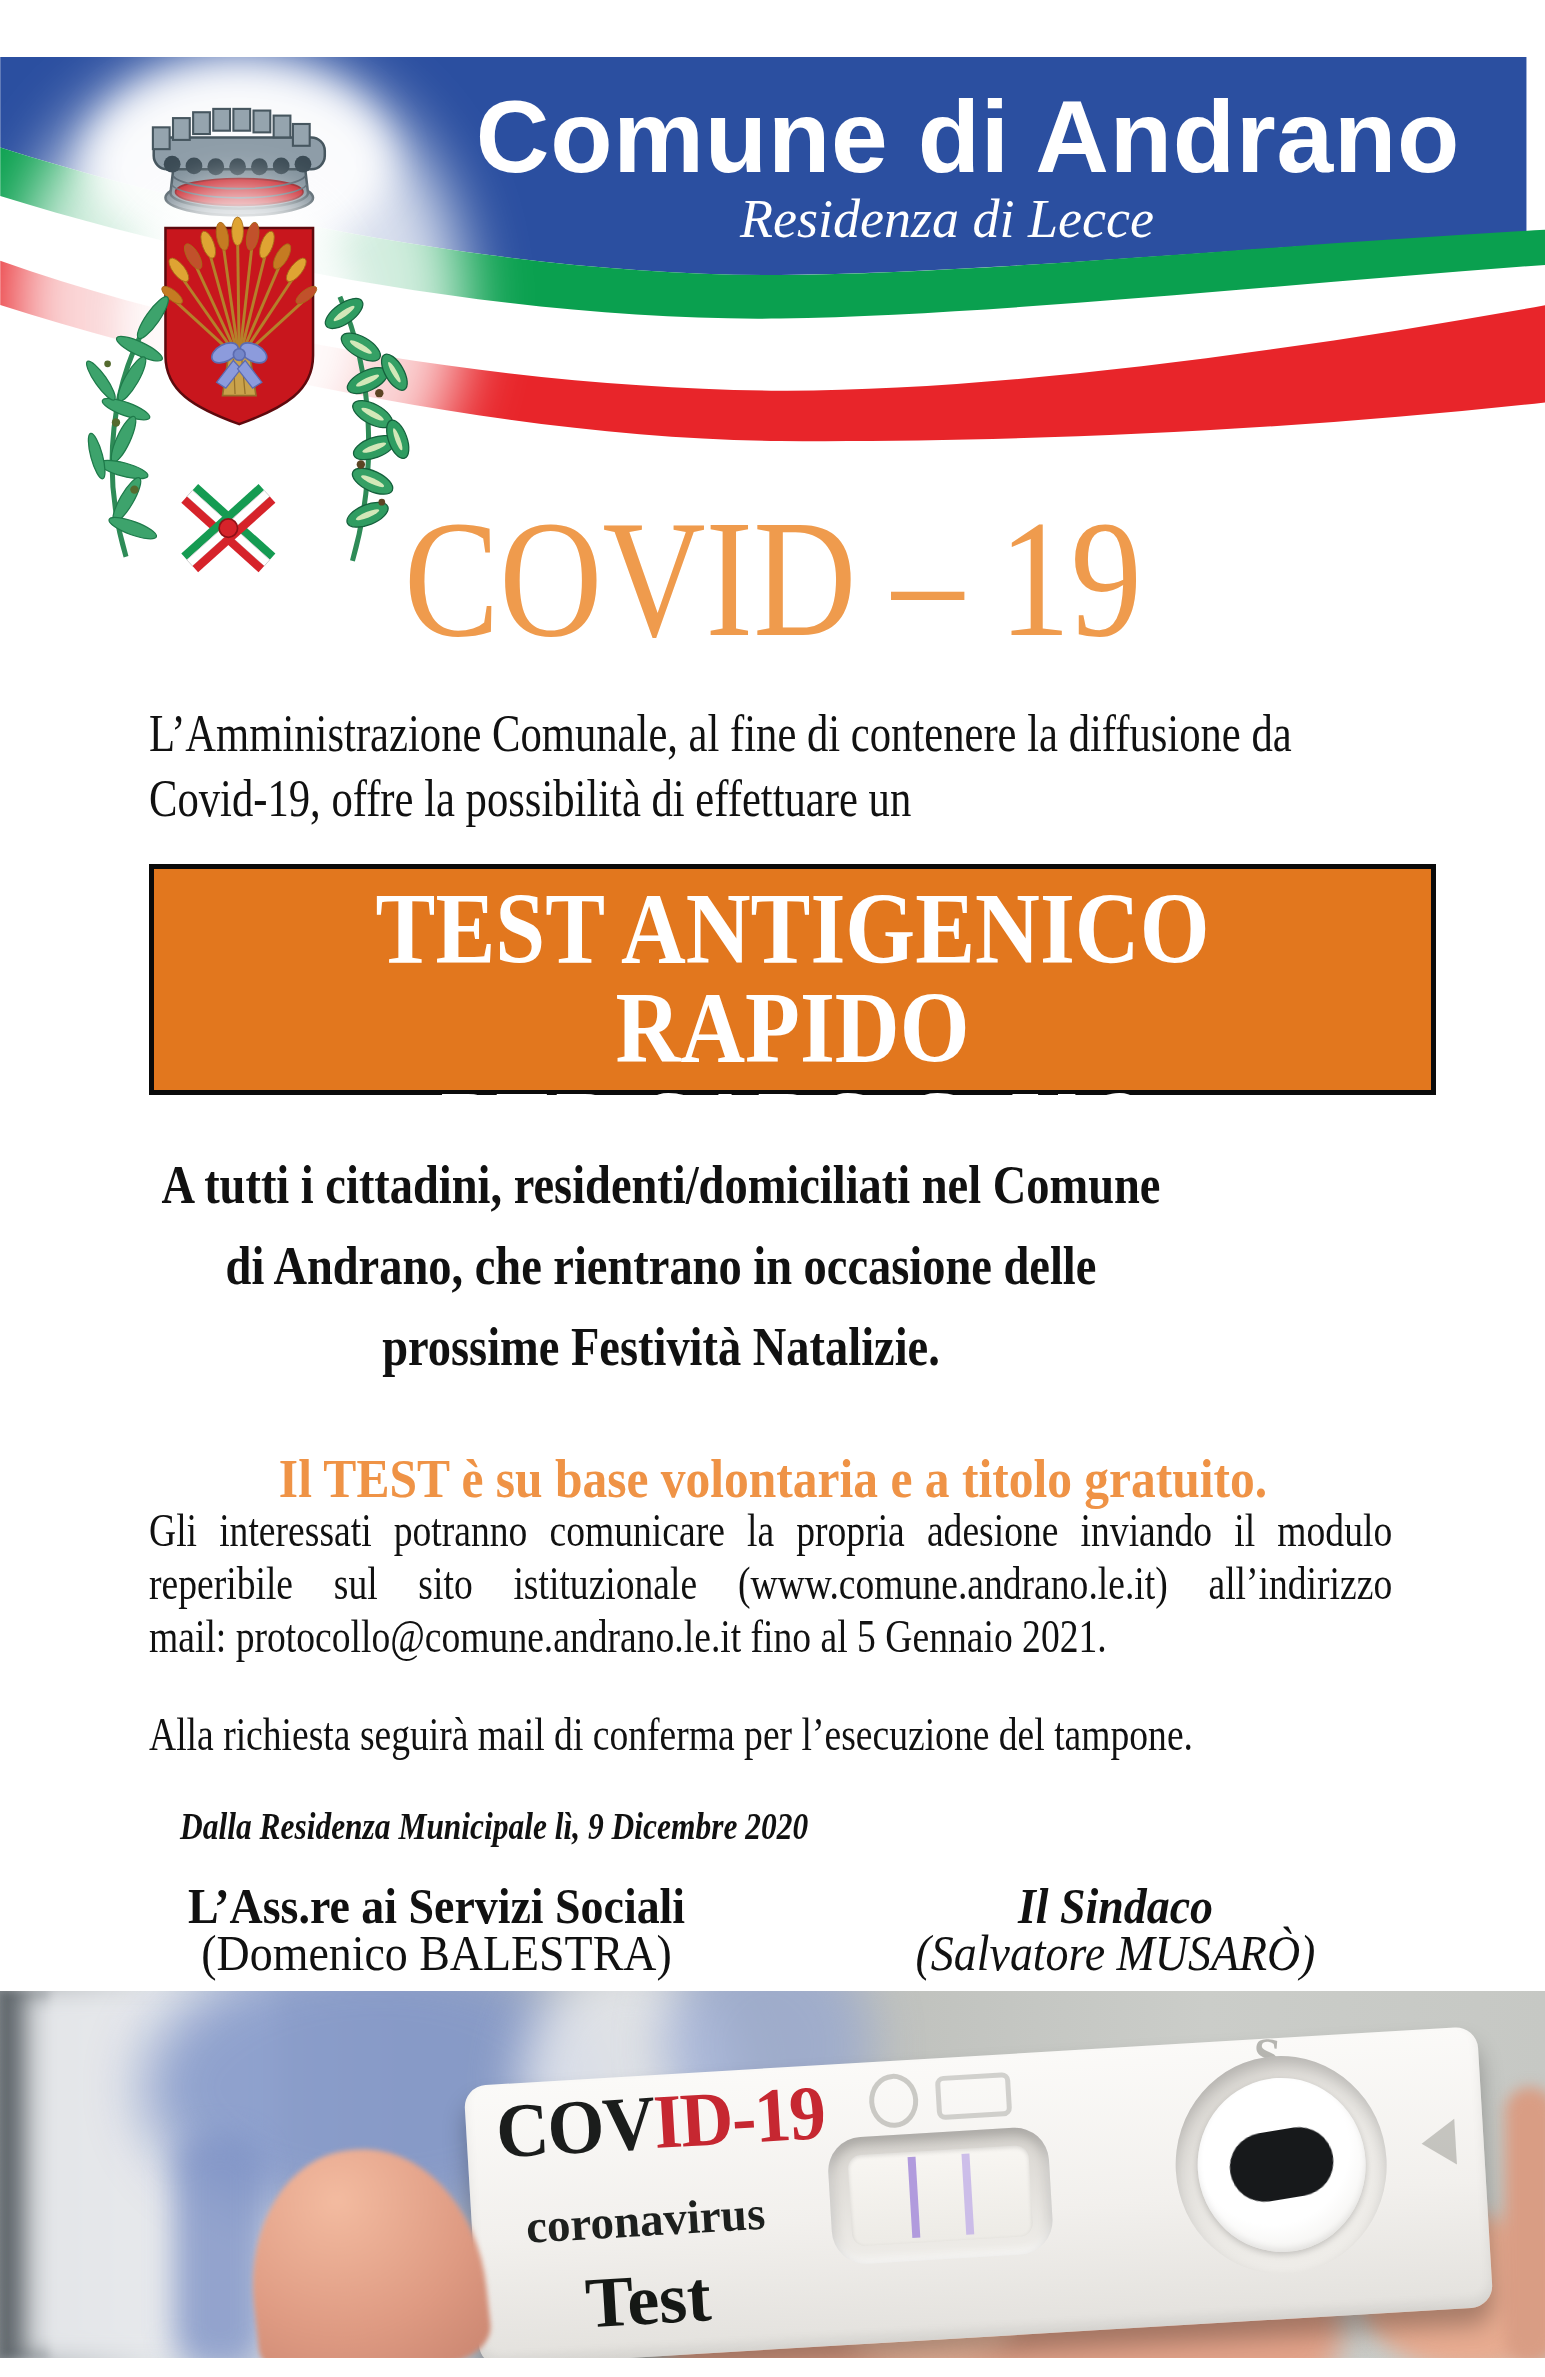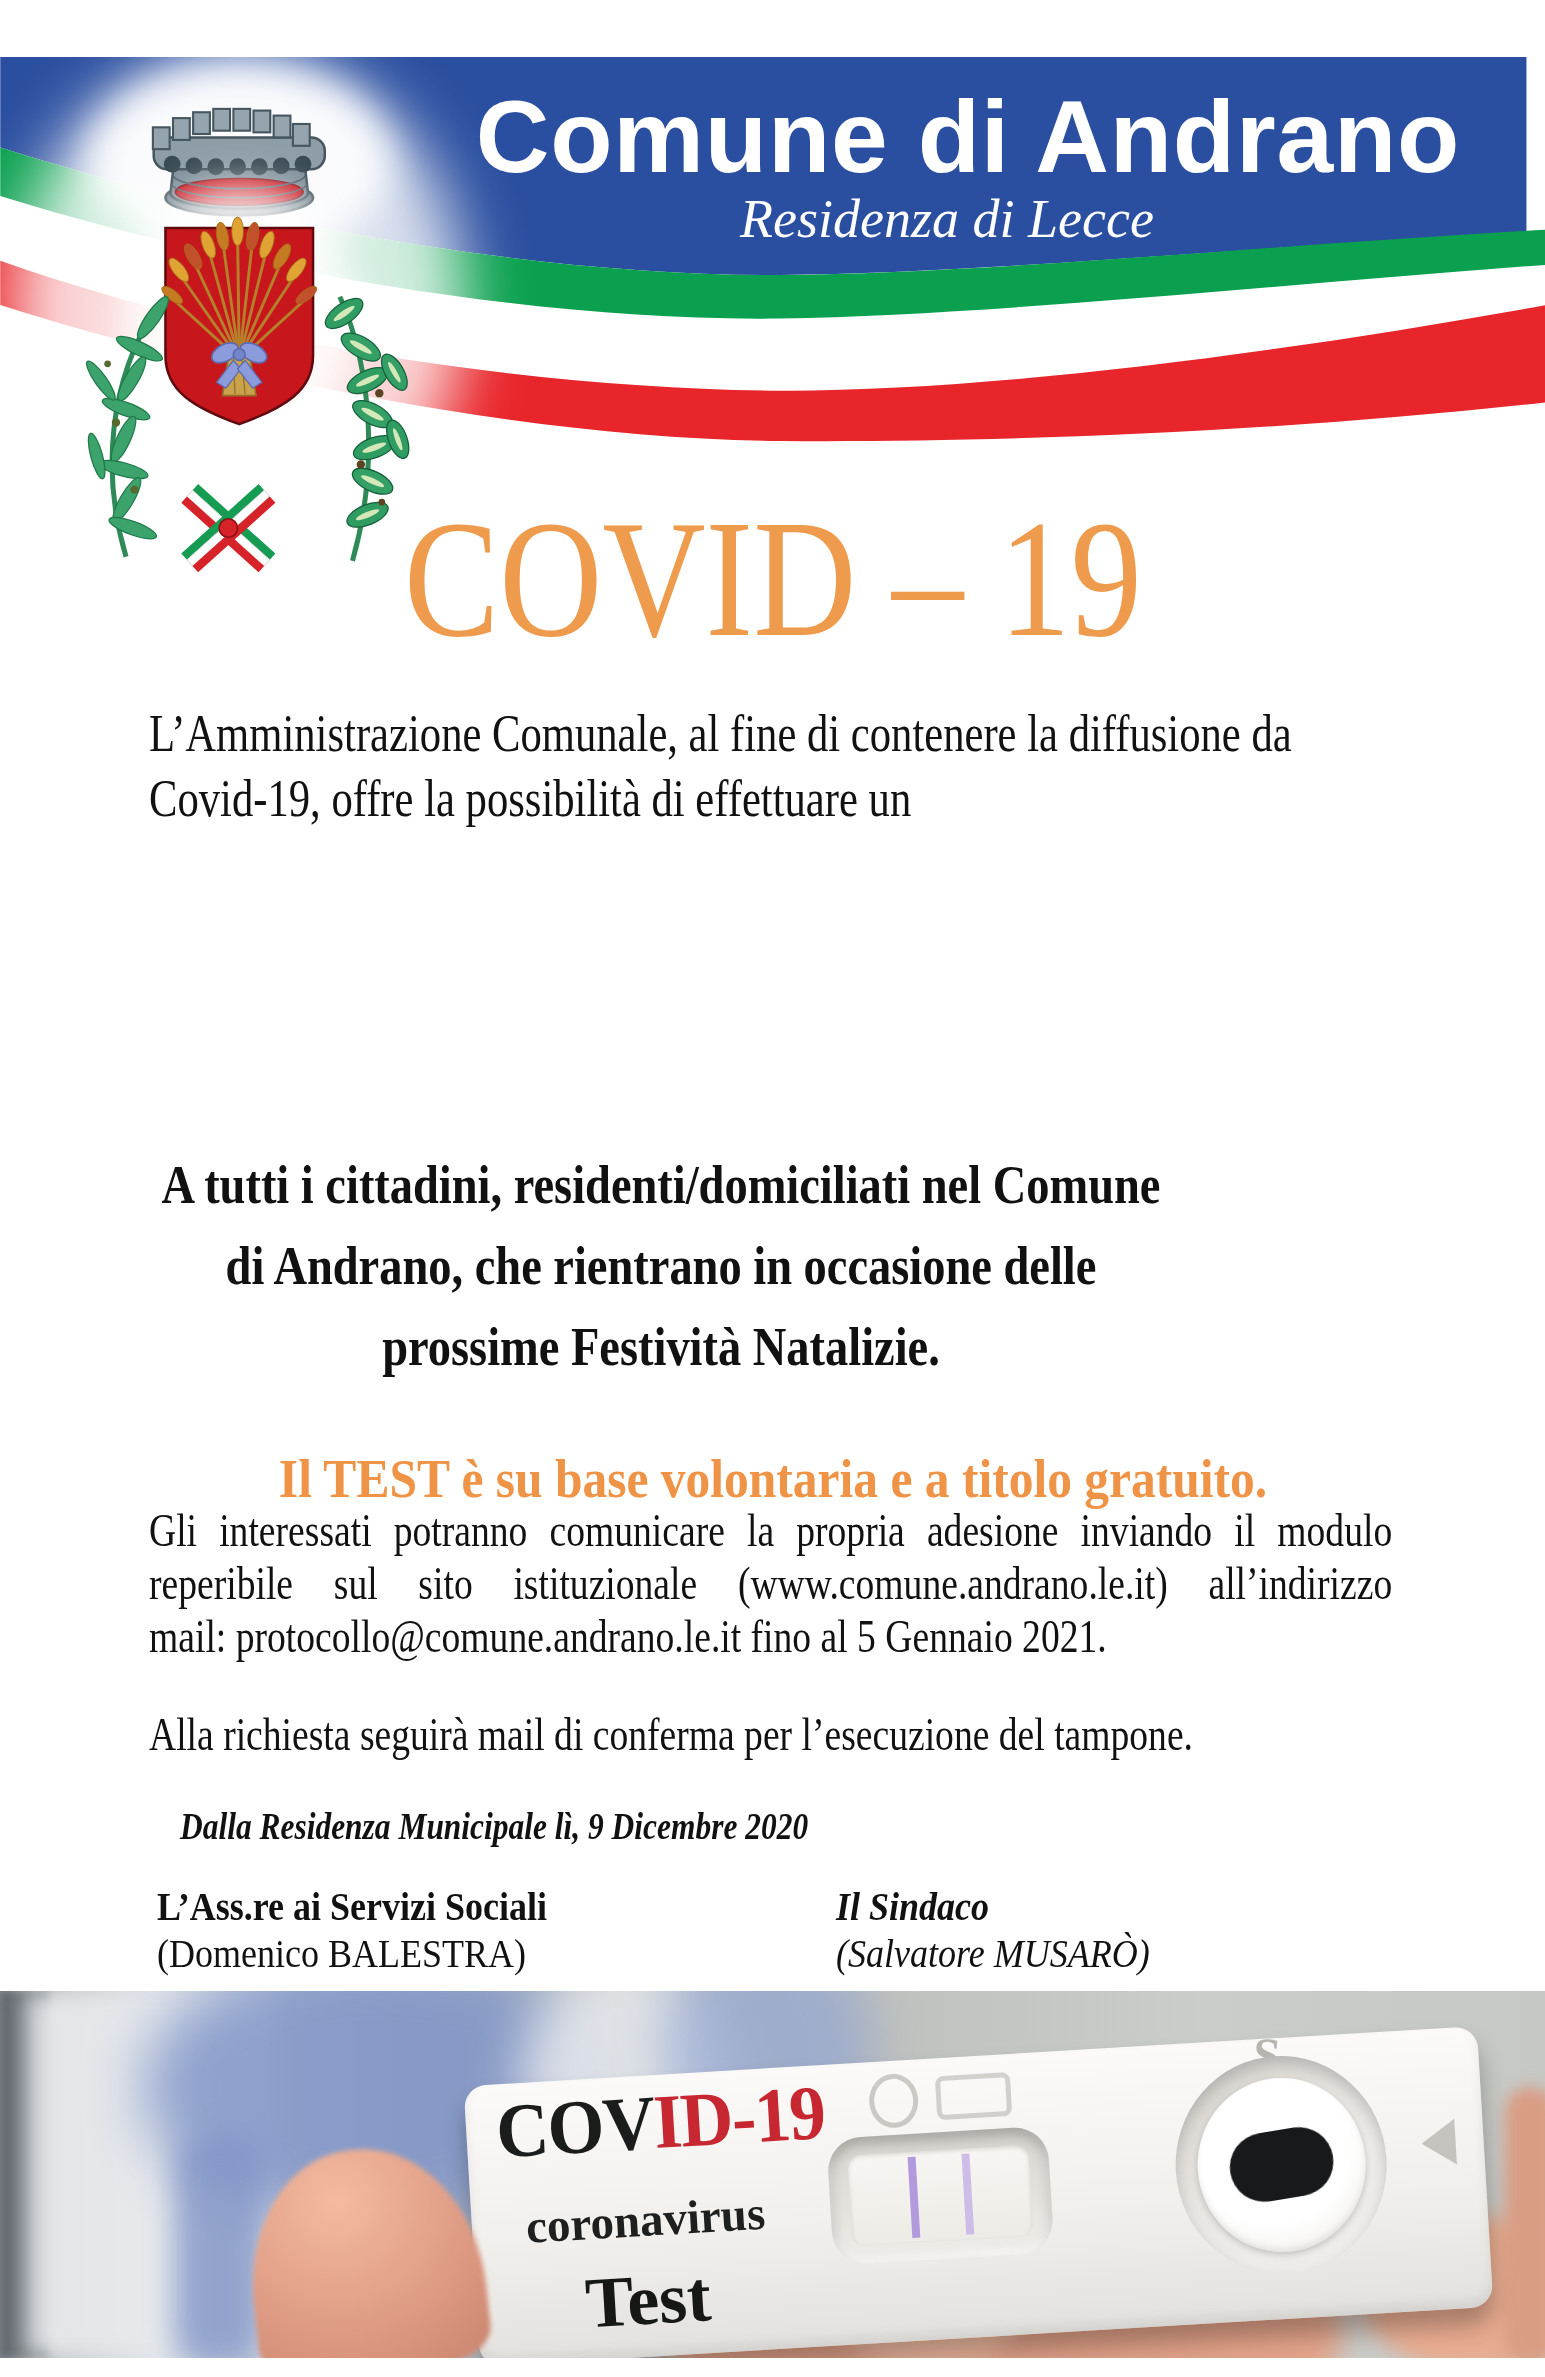--- a/index.html
+++ b/index.html
@@ -40,21 +40,21 @@
   
   .details{left:149px;top:1484px;width:1554px;font-size:47px;line-height:53px;
            transform:scaleX(.8);transform-origin:0 0;}
   .just{text-align:justify;text-align-last:justify;}
   .confirmation{left:149px;top:1687px;width:1554px;font-size:47px;
                 transform:scaleX(.8);transform-origin:0 0;}
   .dateline{left:180px;top:1785px;width:1342px;font-size:37px;font-weight:bold;font-style:italic;
             transform:scaleX(.85);transform-origin:0 0;}
 
   
-  .sig{width:621px;font-size:40px;line-height:47px;}
+  .sig{width:621px;text-align:center;font-size:51px;line-height:47px;}
   .sig .role{font-weight:bold;}
   .sig-left{left:126px;top:1863px;}
   .sig-right{left:805px;top:1863px;font-style:italic;}
   .sig div{transform:scaleX(.9);}
 
   
   .photo{left:0;top:1971px;width:1546px;height:367px;overflow:hidden;
          background:linear-gradient(90deg,#878c90 0%,#b9bcc0 4%,#dfe2e6 10%,#cfd4da 16%,
                     #b4bac6 26%,#b7bab6 40%,#c0c2be 58%,#cbcdc9 78%,#c6c8c4 100%);}
   .blob{position:absolute;border-radius:50%;}
@@ -278,20 +278,26 @@
   <div class="abs muni">Comune di Andrano</div>
   <div class="abs prov">Residenza di Lecce</div>
 
   <div class="abs covid-title">COVID – 19</div>
 
   <div class="abs intro">
     <div>L’Amministrazione Comunale, al fine di contenere la diffusione da</div>
     <div>Covid-19, offre la possibilità di effettuare un</div>
   </div>
 
+  <div class="abs test-box">
+    <div class="test-box-text">
+      <div>TEST ANTIGENICO RAPIDO</div>
+      <div>PER SARS-CoV-2</div>
+    </div>
+  </div>
 
   <div class="abs audience">
     <div>A tutti i cittadini, residenti/domiciliati nel Comune</div>
     <div>di Andrano, che rientrano in occasione delle</div>
     <div>prossime Festività Natalizie.</div>
   </div>
 
   <div class="abs voluntary">Il TEST è su base volontaria e a titolo gratuito.</div>
 
   <div class="abs details">

